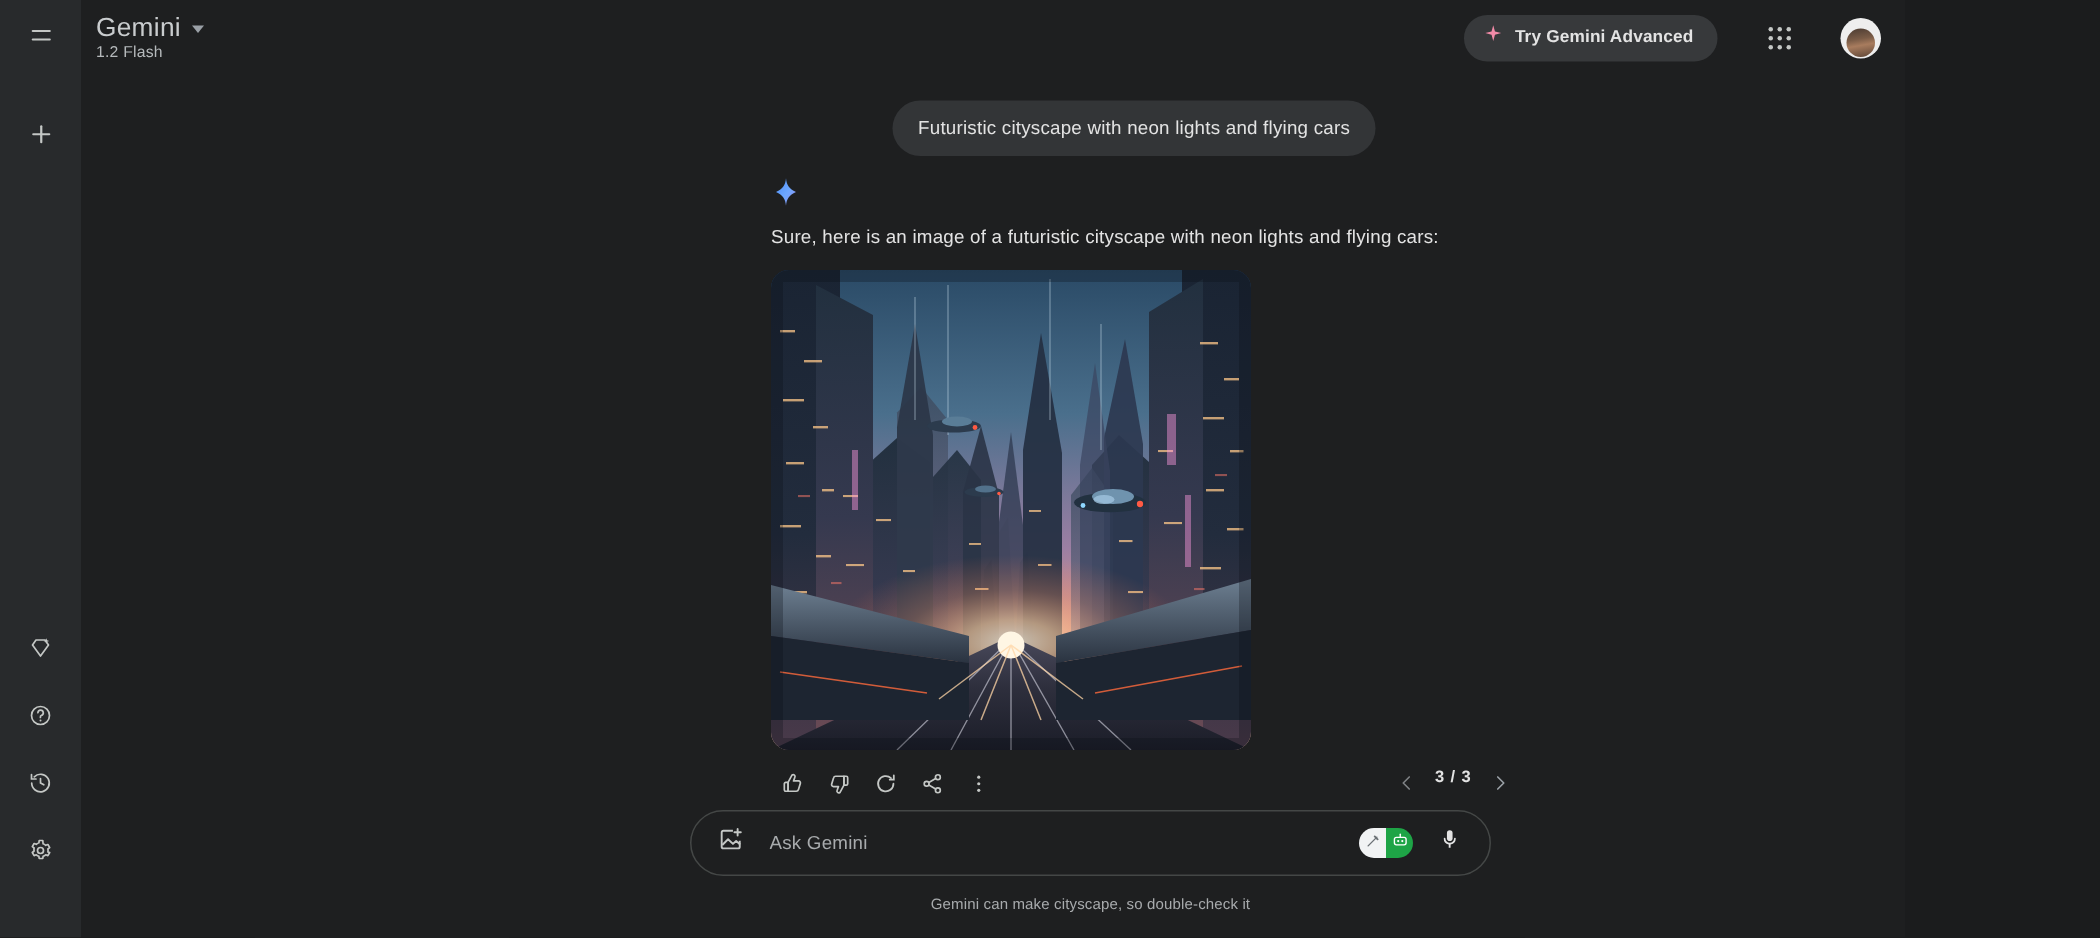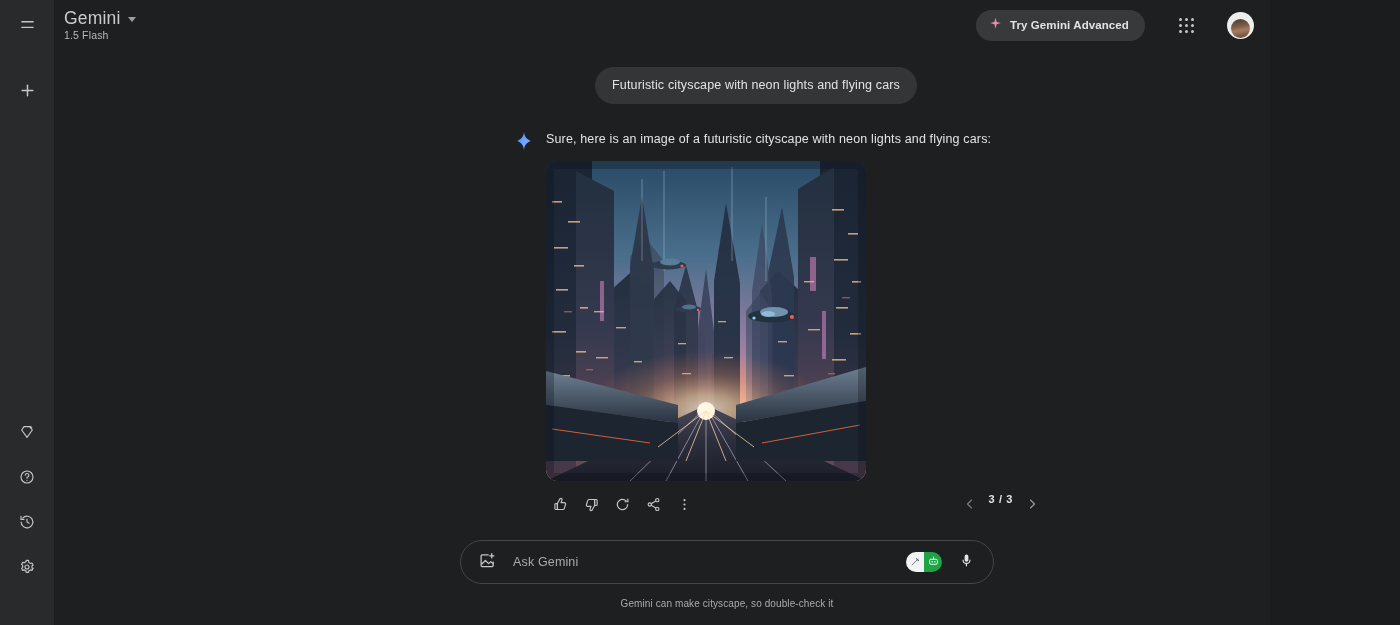--- a/index.html
+++ b/index.html
@@ -146,22 +146,23 @@
     border-radius: 19px;
     padding: 11px 17px 12px 17px;
     font-size: 12.5px;
     color: #e3e3e3;
     letter-spacing: .15px;
     max-width: 620px;
   }
 
   .answer-row {
     display: flex;
-    margin-top: 26px;
+    margin-top: 13px;
     padding-left: 460px;
+    flex-direction: column;
   }
   .spark-col { width: 32px; flex: 0 0 32px; padding-top: 1px; }
   .answer-col { flex: 1 1 auto; }
   .answer-text {
     font-size: 12.5px;
     color: #e3e3e3;
     letter-spacing: .15px;
     line-height: 19px;
   }
 
@@ -351,21 +352,21 @@
   </div>
 
   <div class="main">
 
     <div class="header">
       <div class="brand">
         <div class="brand-row">
           <span class="brand-title">Gemini</span>
           <span class="caret"></span>
         </div>
-        <span class="brand-sub">1.5 Flash</span>
+        <span class="brand-sub">1.2 Flash</span>
       </div>
 
       <div class="header-right">
 
         <div class="adv-btn">
           <span>
             <svg width="13" height="13" viewBox="0 0 24 24">
               <path d="M12 1.5 L14.1 9.1 L21.8 11.2 L14.1 13.3 L12 21 L9.9 13.3 L2.2 11.2 L9.9 9.1 Z" fill="#f28ba8"></path>
             </svg>
           </span>

